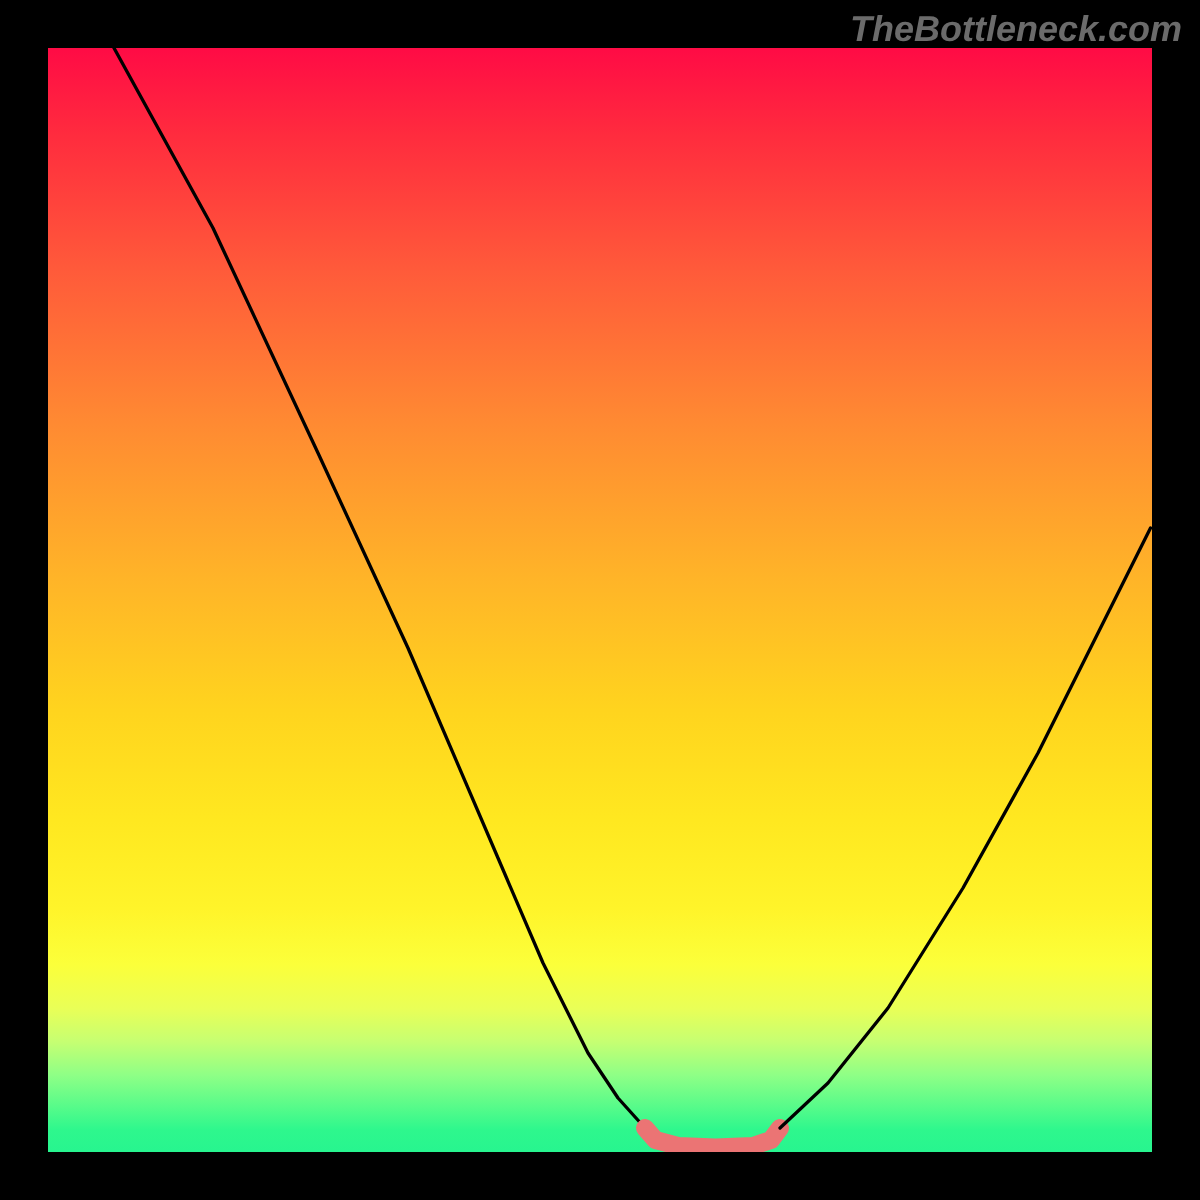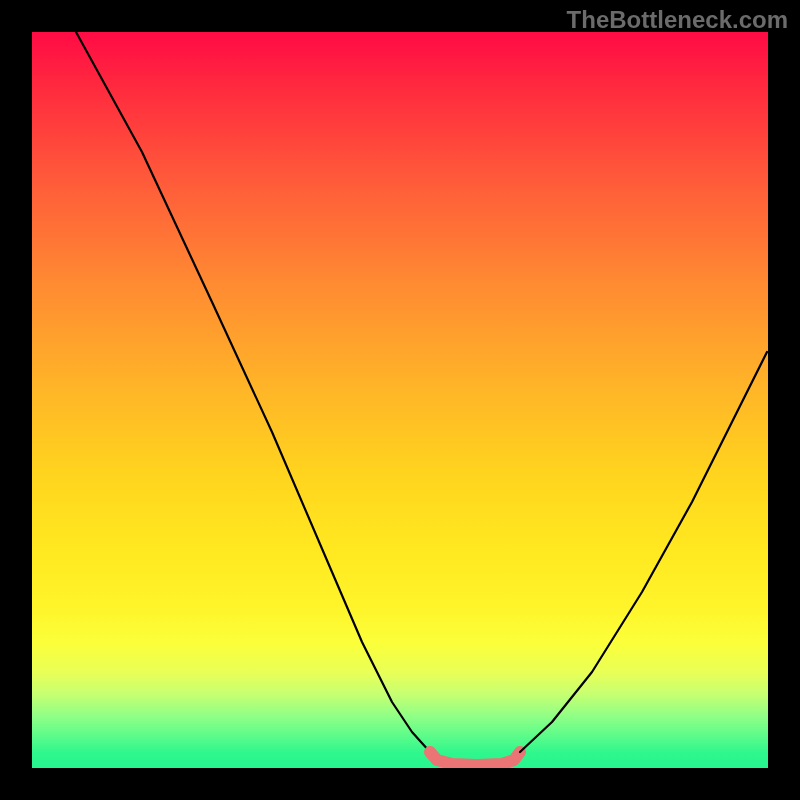--- a/index.html
+++ b/index.html
@@ -7,20 +7,21 @@
     padding: 0;
     width: 800px;
     height: 800px;
     background: #000;
     overflow: hidden;
   }
   .wrap {
     position: relative;
     width: 800px;
     height: 800px;
+    font-style: italic;
   }
   .watermark {
     position: absolute;
     top: 6px;
     right: 12px;
     color: #6b6b6b;
     font-family: Arial, Helvetica, sans-serif;
     font-size: 24px;
     font-weight: 600;
     z-index: 50;

